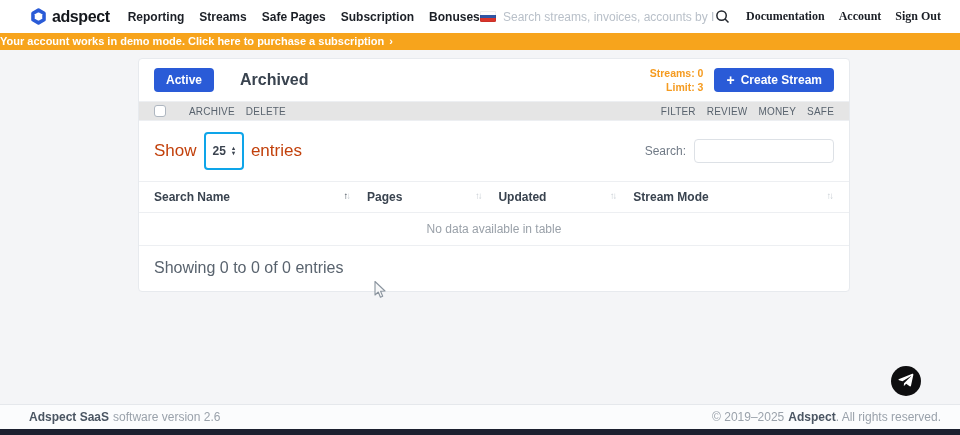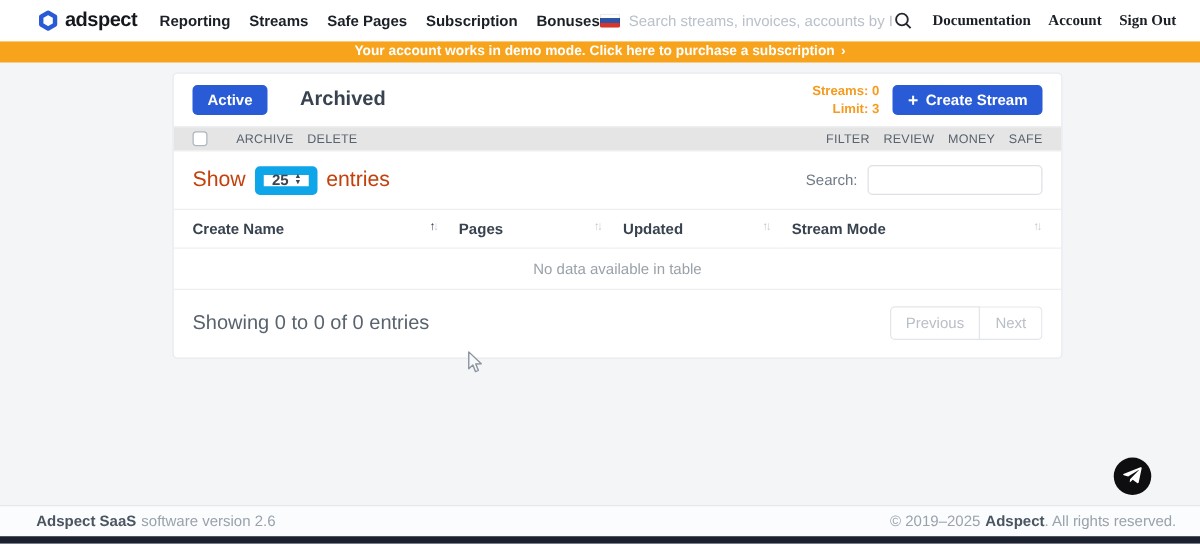--- a/index.html
+++ b/index.html
@@ -31,21 +31,21 @@
     border:none; outline:none; width:212px; font-size:12px; color:#3c4450;
     font-family:"Liberation Sans", sans-serif; background:transparent;
   }
   .hdr-search input::placeholder { color:#b9c0c9; }
   .search-btn { background:none; border:none; cursor:pointer; display:flex; align-items:center; margin-right:16px; }
   .hdr-links { display:flex; align-items:center; gap:14px;font-family:Liberation Serif, serif; }
   .hdr-links a { font-size:12px; font-weight:700; color:#1b1f26; }
 
   
   .banner {
-    height:17px; background:#f7a41c; display:flex; align-items:center; justify-content:center;
+    height:17px; background:#f7a41c; display:flex; align-items:center; 
     gap:5px; cursor:pointer;
   }
   .banner span { color:#fff; font-size:11px; font-weight:700; line-height:17px; }
 
   
   .main { position:relative; height:354px;padding-left:28px; }
   .card {
     width:712px; margin:8px auto 0; background:#fff;
     border:1px solid #e7eaee; border-radius:4px;
   }
@@ -71,21 +71,21 @@
     border-radius:3px; background:#fff; margin-right:12px; cursor:pointer;
   }
   .toolbar a { font-size:10px; color:#59636e; letter-spacing:.2px; }
   .tb-left { display:flex; align-items:center; gap:11px; }
   .tb-right { margin-left:auto; display:flex; align-items:flex-end; gap:11px; }
 
   .controls { display:flex; align-items:center; padding:11px 15px; }
   .ctl-label { font-size:17px; color:#c2410c; }
   .len-select {
     display:inline-flex; align-items:center; gap:6px; margin:0 7px;
-    border:7px solid #0ea5e9; border-radius:4px; padding:2px 7px; height:23px;
+    border:2px solid #0ea5e9; border-radius:4px; padding:2px 7px; height:38px;
     font-size:12px; font-weight:600; color:#3c4450; background:#fff; cursor:pointer;
   }
   .sel-arrows { display:flex; flex-direction:column; font-size:6px; line-height:.85; color:#3c4450; }
   .ctl-right { margin-left:auto; display:flex; align-items:center; }
   .ctl-right label { font-size:12px; color:#707a86; margin-right:8px; }
   .ctl-right input {
     width:140px; height:24px; border:1px solid #dde1e6; border-radius:4px;
     outline:none; padding:0 8px; font-size:12px; font-family:"Liberation Sans", sans-serif;
   }
 
@@ -228,21 +228,21 @@
       <colgroup>
           <col style="width:31%">
           <col style="width:18.5%">
           <col style="width:19%">
           <col style="width:31.5%">
         </colgroup>
       <thead>
         <tr>
           <th class="sorted">
             <span class="sort"><i class="up">↑</i><i class="dn">↓</i></span>
-            <span>Create Name</span>
+            <span>Search Name</span>
           </th>
           <th>
             <span class="sort"><i class="up">↑</i><i class="dn">↓</i></span>
             <span>Pages</span>
           </th>
           <th>
             <span class="sort"><i class="up">↑</i><i class="dn">↓</i></span>
             <span>Updated</span>
           </th>
           <th>
@@ -253,24 +253,20 @@
       </thead>
       <tbody>
         <tr>
           <td class="empty" colspan="4">No data available in table</td>
         </tr>
       </tbody>
     </table>
 
     <div class="card-ftr">
       <span class="summary">Showing 0 to 0 of 0 entries</span>
-      <span class="pg">
-        <a>Previous</a>
-        <a>Next</a>
-      </span>
     </div>
 
   </div>
 </div>
 
 <div class="cursor">
   <svg width="14" height="20" viewBox="0 0 14 20">
     <path d="M2 1.5 L2 15 L5.3 12 L7.4 17.3 L9.7 16.3 L7.6 11.2 L12 11 Z" fill="#f7f8f9" stroke="#8a949e" stroke-width="1.1" stroke-linejoin="round"></path>
   </svg>
 </div>

